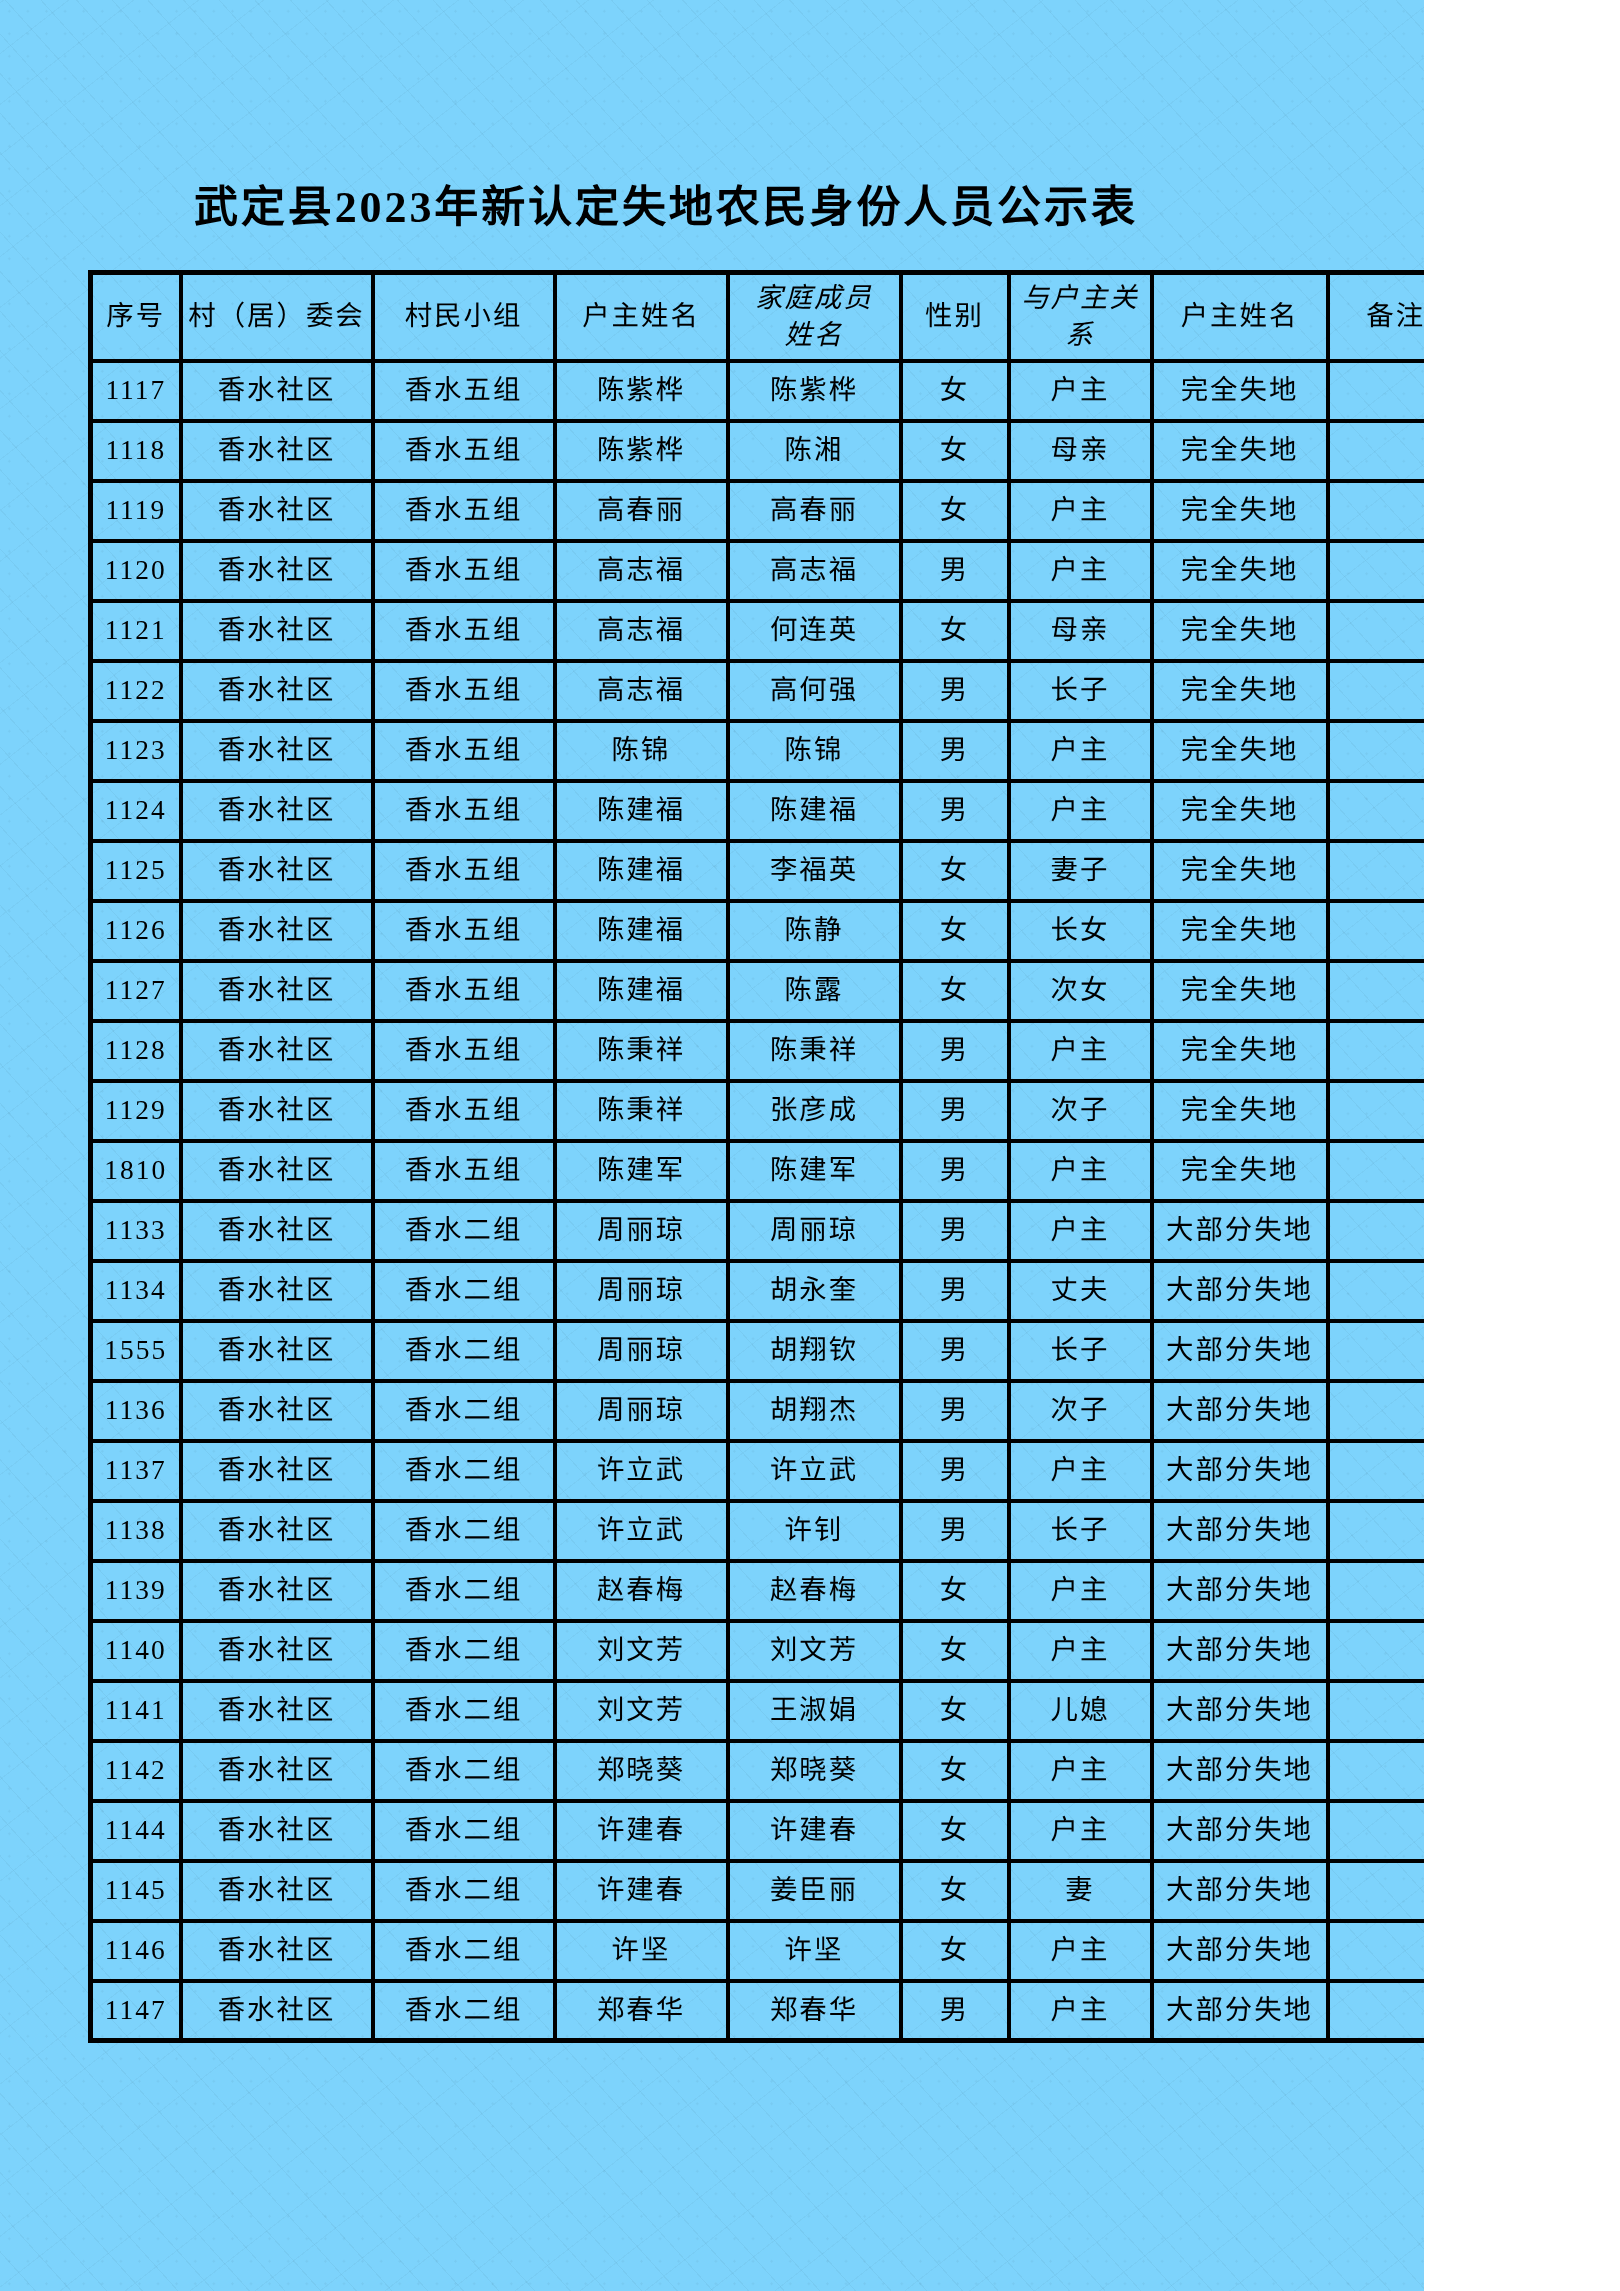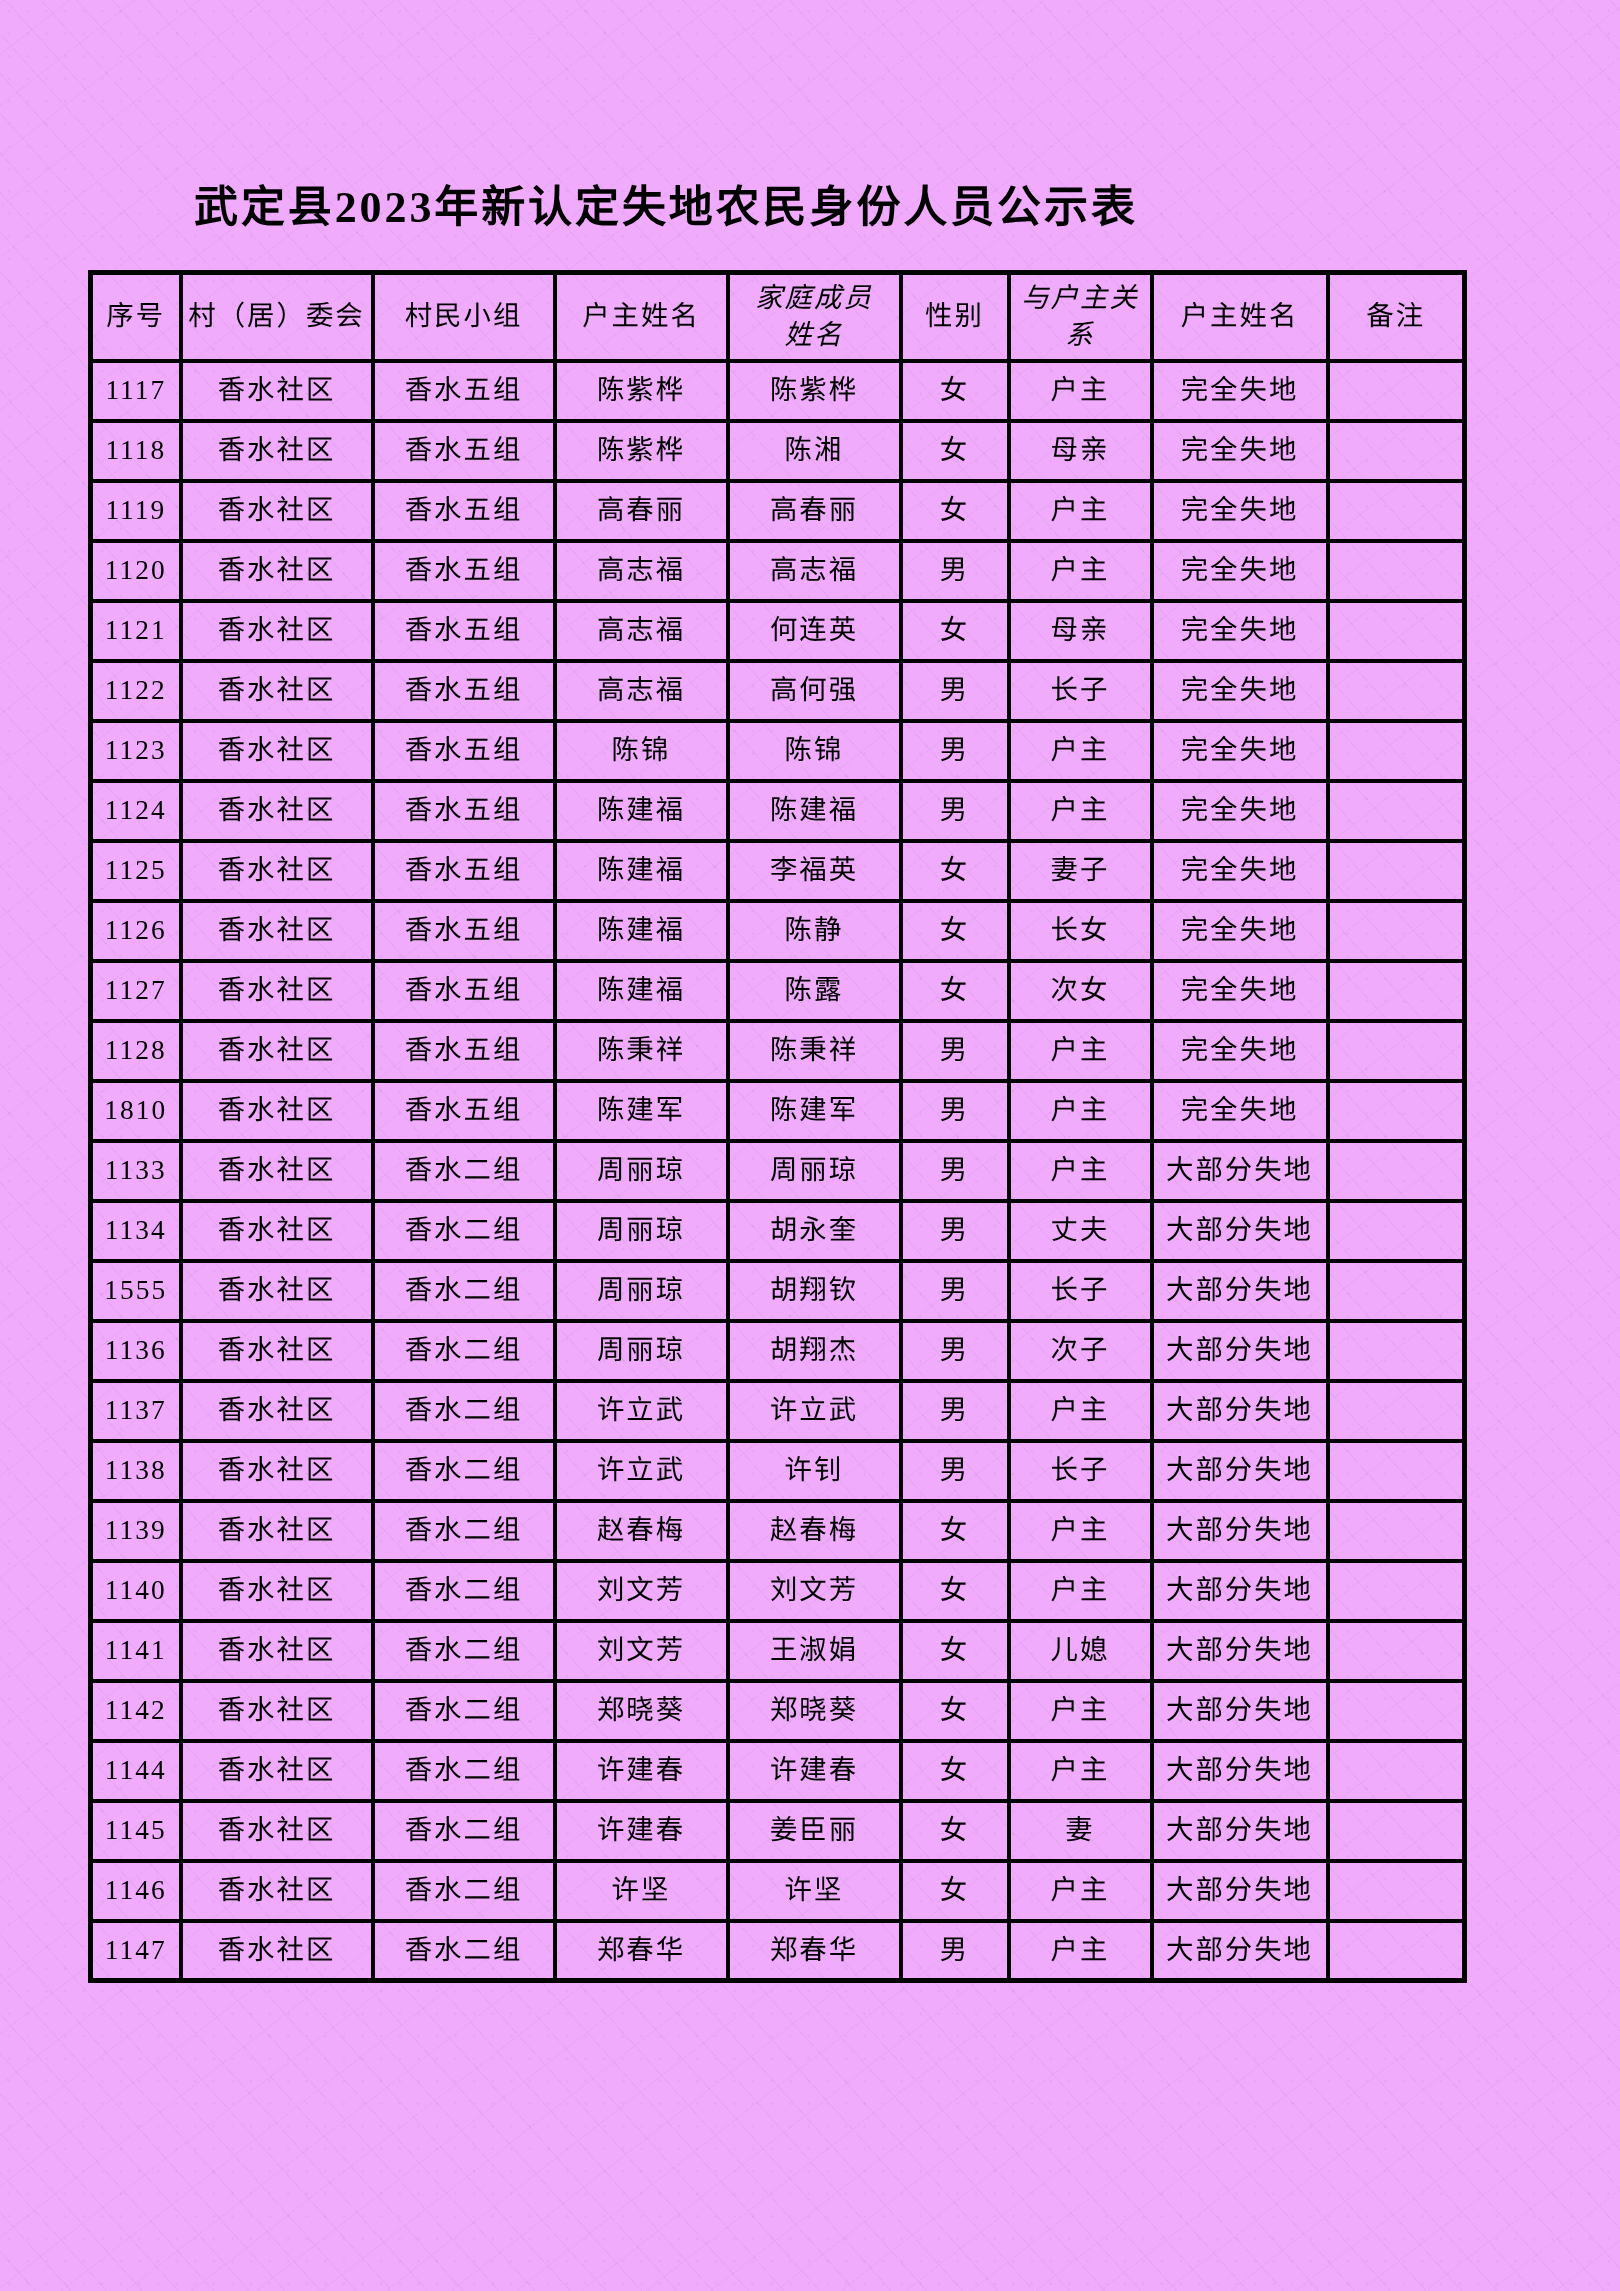--- a/index.html
+++ b/index.html
@@ -2,23 +2,23 @@
 <html lang="zh-CN"><head>
 <meta charset="utf-8">
 <style>
   html, body {
     margin: 0;
     padding: 0;
     background: #ffffff;
   }
   .page {
     position: relative;
-    width: 1620px;
+    width: 1424px;
     height: 2292px;
-    background: #f0abfc;
+    background: #7dd3fc;
     font-family: "Liberation Serif", serif;
     color: #000;
     overflow: hidden;
   }
   
   .page::before {
     content: "";
     position: absolute;
     inset: 0;
     pointer-events: none;
@@ -224,20 +224,31 @@
           <td>香水社区</td>
           <td>香水五组</td>
           <td>陈秉祥</td>
           <td>陈秉祥</td>
           <td>男</td>
           <td>户主</td>
           <td>完全失地</td>
           <td></td>
         </tr>
         <tr>
+          <td>1129</td>
+          <td>香水社区</td>
+          <td>香水五组</td>
+          <td>陈秉祥</td>
+          <td>张彦成</td>
+          <td>男</td>
+          <td>次子</td>
+          <td>完全失地</td>
+          <td></td>
+        </tr>
+        <tr>
           <td>1810</td>
           <td>香水社区</td>
           <td>香水五组</td>
           <td>陈建军</td>
           <td>陈建军</td>
           <td>男</td>
           <td>户主</td>
           <td>完全失地</td>
           <td></td>
         </tr>

